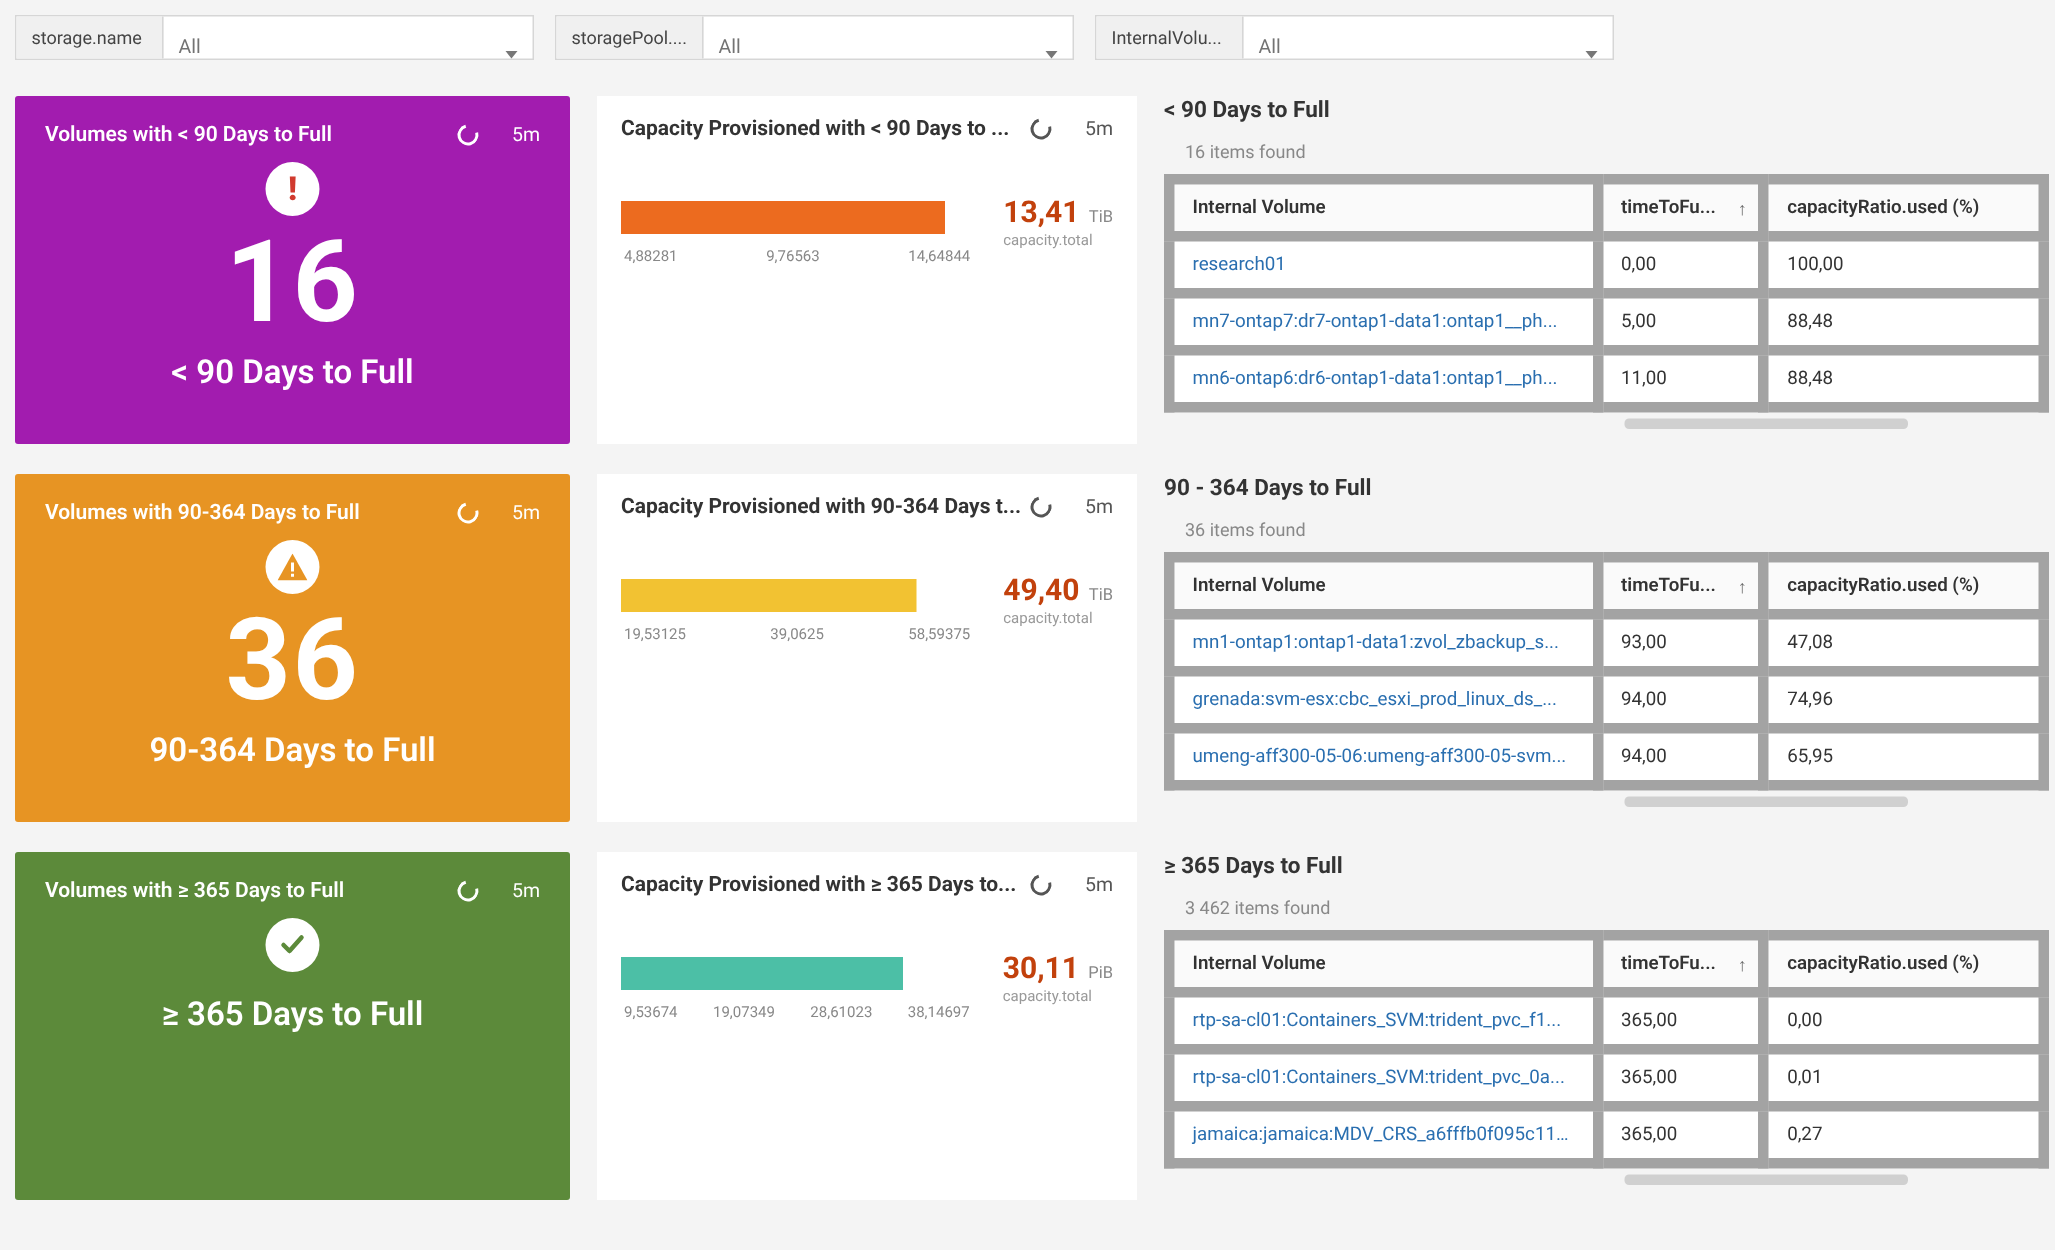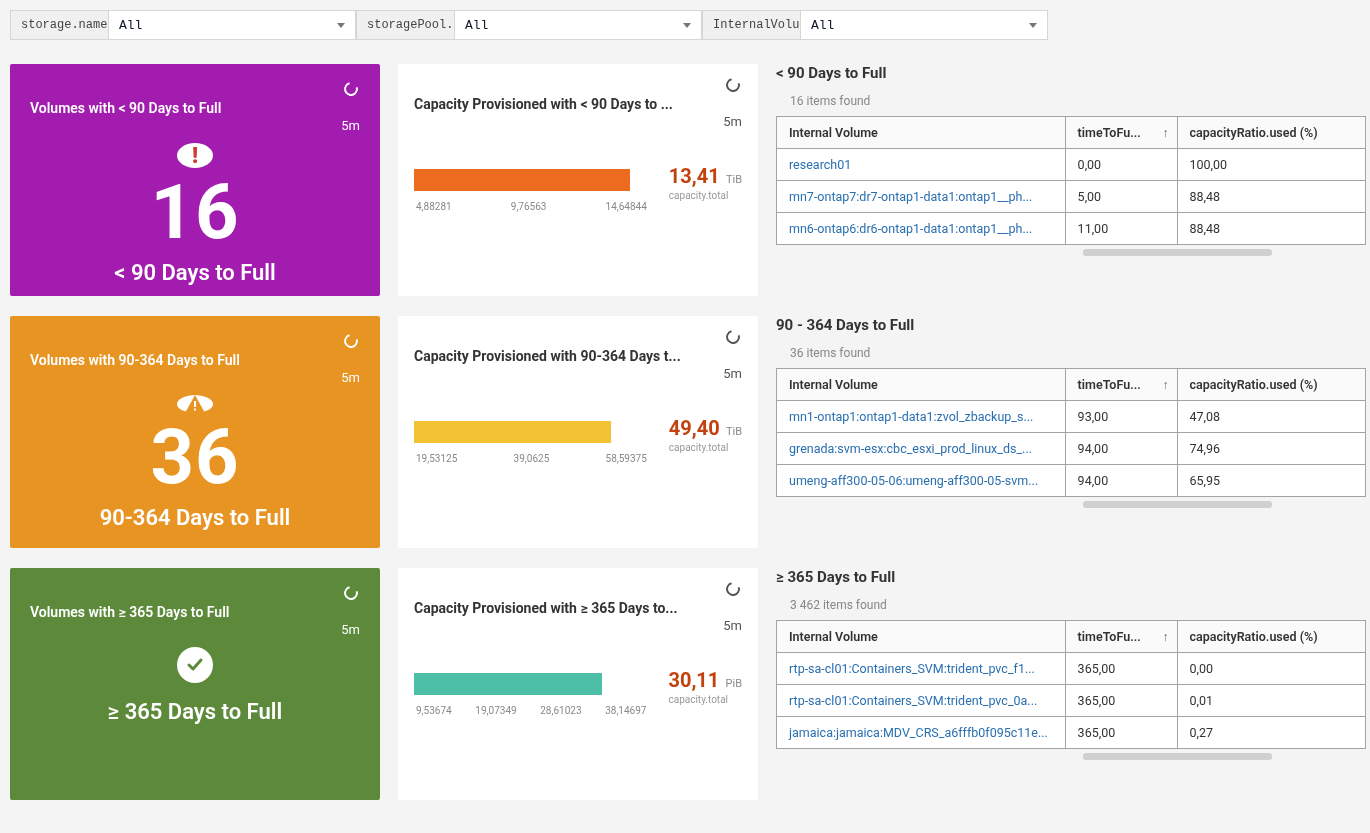--- a/index.html
+++ b/index.html
@@ -6,22 +6,22 @@
     body {
       font-family: -apple-system, BlinkMacSystemFont, "Segoe UI", Roboto, sans-serif;
       background: #f4f4f4;
       color: #333;
       font-size: 13px;
       padding: 10px;
       width: 1370px;
     }
     .filters-row {
       display: flex;
+      gap: 14px;
       margin-bottom: 24px;
-      font-family: Liberation Mono, monospace;
     }
     .filter {
       display: flex;
       align-items: stretch;
       height: 30px;
       border: 1px solid #d6d6d6;
       background: #fff;
     }
     .filter-label {
       background: #f0f0f0;
@@ -33,25 +33,25 @@
       border-right: 1px solid #d6d6d6;
       min-width: 98px;
       max-width: 98px;
       overflow: hidden;
       text-overflow: ellipsis;
       white-space: nowrap;
     }
     .filter-select {
       flex: 1;
       display: flex;
-      align-items: center;
+      align-items: flex-end;
       justify-content: space-between;
       padding: 0 10px;
       font-size: 13px;
-      color: #0f172a;
+      color: #737373;
       min-width: 246px;
       cursor: pointer;
     }
     .caret-down {
       width: 0; height: 0;
       border-left: 4px solid transparent;
       border-right: 4px solid transparent;
       border-top: 5px solid #777;
     }
 
@@ -80,21 +80,20 @@
       align-items: center;
       font-weight: 600;
       font-size: 14px;
     }
     .refresh-group {
       display: flex;
       align-items: center;
       gap: 22px;
       font-weight: 400;
       font-size: 13px;
-      flex-direction: column;
     }
     .refresh-icon, .refresh-icon-dark {
       width: 14px; height: 14px;
       border: 2px solid currentColor;
       border-radius: 50%;
       border-top-color: transparent;
       transform: rotate(30deg);
       position: relative;
     }
     .big-card-icon {
@@ -208,21 +207,21 @@
       margin-left: 14px;
       margin-bottom: 8px;
     }
     table {
       width: 100%;
       border-collapse: collapse;
       background: #fff;
       table-layout: fixed;
     }
     th, td {
-      border: 1px solid #a3a3a3;
+      border: 7px solid #a3a3a3;
       padding: 8px 12px;
       font-size: 12.5px;
       text-align: left;
       white-space: nowrap;
       overflow: hidden;
       text-overflow: ellipsis;
     }
     th {
       background: #fafafa;
       font-weight: 600;

